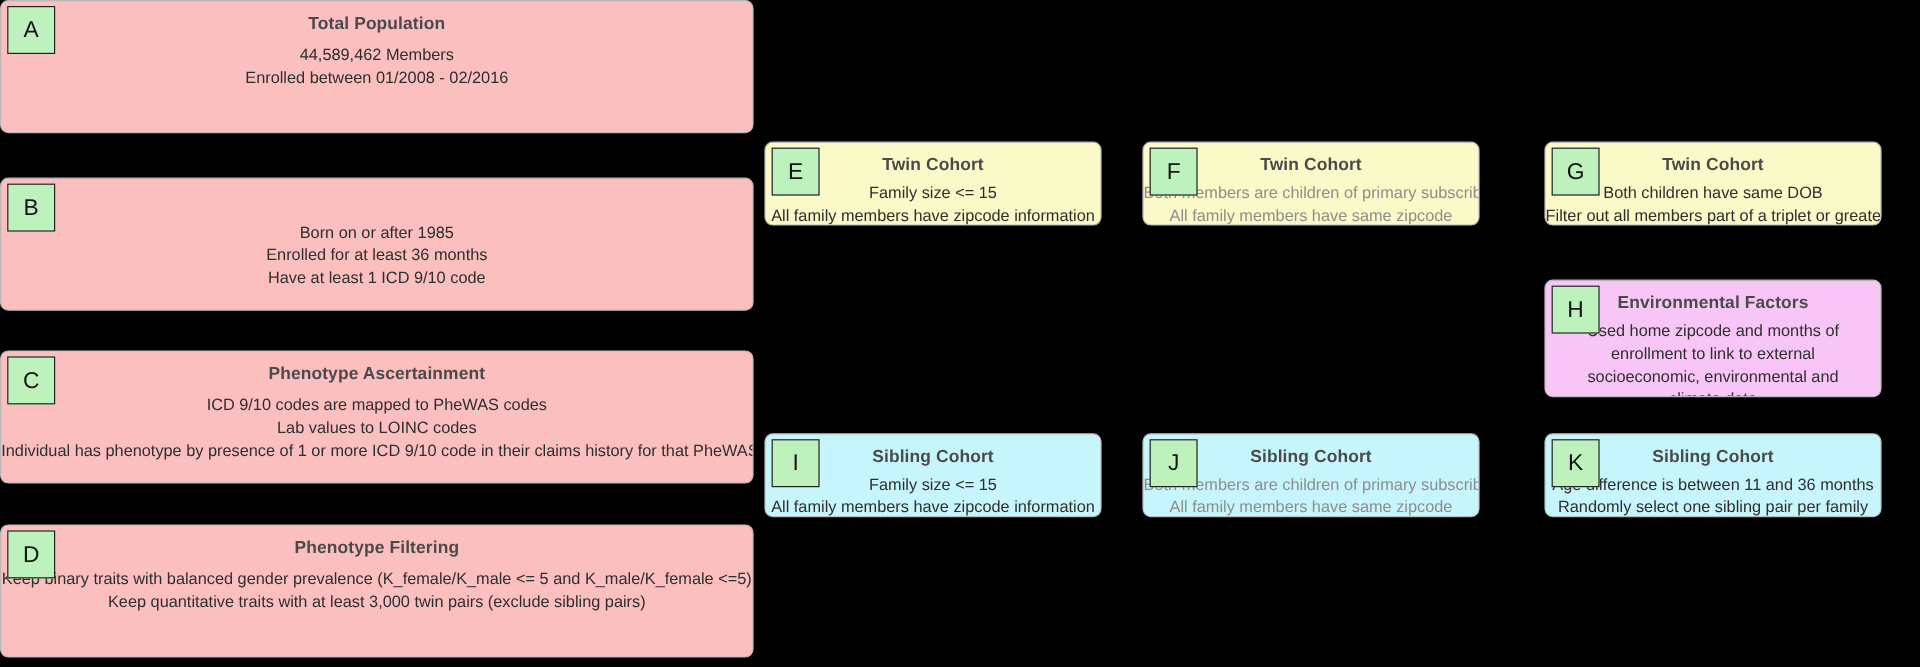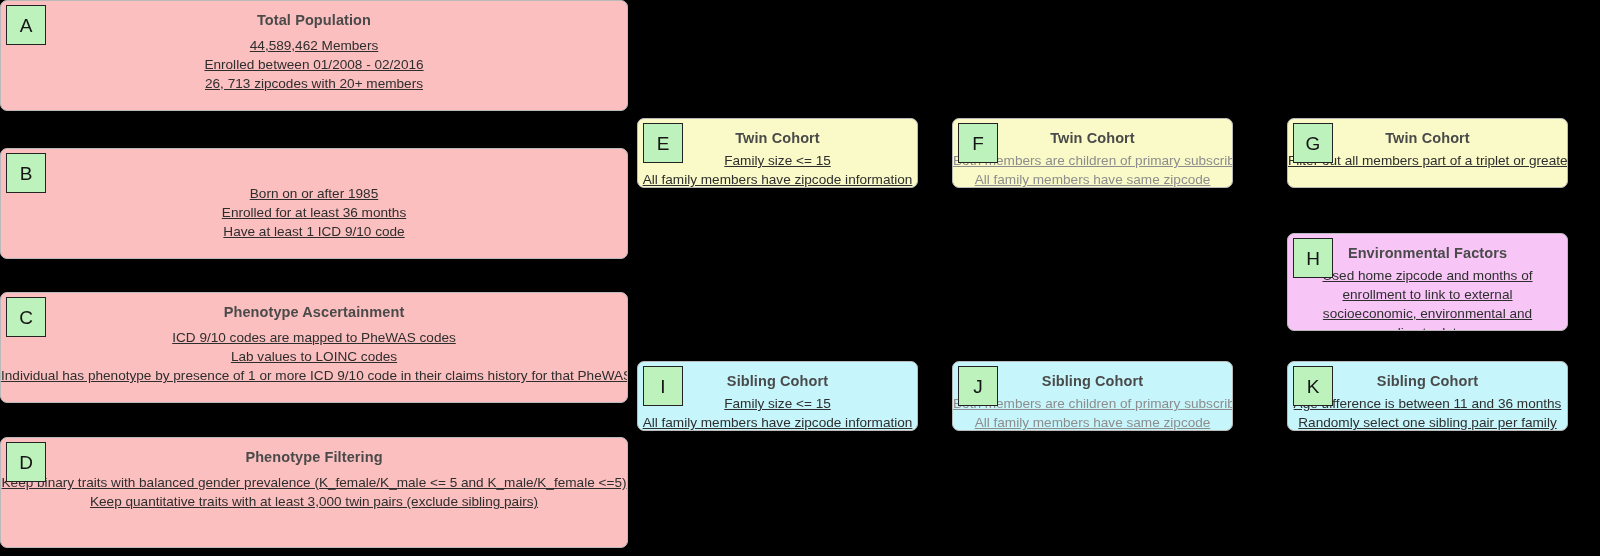--- a/index.html
+++ b/index.html
@@ -7,40 +7,39 @@
        font-family:"Liberation Sans",sans-serif;}
   .box{position:absolute;box-sizing:border-box;border-radius:7px;
        border:1px solid #b9b9b9;overflow:hidden;}
   .badge{position:absolute;left:5px;top:4px;width:38px;height:38px;
          background:#BDF2BD;border:1.5px solid #232323;
          display:flex;align-items:center;justify-content:center;
          font-size:19px;color:#151515;line-height:1;z-index:3;}
   .title{position:absolute;left:0;right:0;top:11px;text-align:center;
          font-size:14.5px;font-weight:bold;color:#4a4a4a;letter-spacing:.1px;}
   .body{position:absolute;left:0;right:0;text-align:center;
-        font-size:13.6px;color:#2e2e2e;line-height:19px;white-space:nowrap;text-decoration:underline;}
+        font-size:13.6px;color:#2e2e2e;line-height:19px;white-space:nowrap;}
   .body.muted{color:#8d8d8d;}
   .body span{display:block;}
   .body.wrap span{white-space:normal;}
   .pink{background:#FBBFBF;}
   .yellow{background:#FAFAC8;}
   .cyan{background:#C6F6FB;}
   .magenta{background:#F7C6F7;}
 </style>
 </head>
 <body>
 
 <div id="stage">
     <div class="box pink" style="left: 0px; top: 0px; width: 628px; height: 111px;">
       <div class="badge">A</div>
       <div class="title">Total Population</div>
       <div class="body" style="top: 35px;">
         <span>44,589,462 Members</span>
         <span>Enrolled between 01/2008 - 02/2016</span>
-        <span>26, 713 zipcodes with 20+ members</span>
       </div>
     </div>
     <div class="box pink" style="left: 0px; top: 148px; width: 628px; height: 111px;">
       <div class="badge">B</div>
       <div class="body" style="top: 35px;">
         <span>Born on or after 1985</span>
         <span>Enrolled for at least 36 months</span>
         <span>Have at least 1 ICD 9/10 code</span>
       </div>
     </div>
@@ -74,20 +73,21 @@
       <div class="title">Twin Cohort</div>
       <div class="body muted" style="top: 32px;">
         <span>Both members are children of primary subscriber</span>
         <span>All family members have same zipcode</span>
       </div>
     </div>
     <div class="box yellow" style="left: 1287px; top: 118px; width: 281px; height: 70px;">
       <div class="badge">G</div>
       <div class="title">Twin Cohort</div>
       <div class="body" style="top: 32px;">
+        <span>Both children have same DOB</span>
         <span>Filter out all members part of a triplet or greater</span>
       </div>
     </div>
     <div class="box magenta" style="left: 1287px; top: 233px; width: 281px; height: 98px;">
       <div class="badge">H</div>
       <div class="title">Environmental Factors</div>
       <div class="body wrap" style="top: 32px; padding-left: 16px; padding-right: 16px;">
         <span>Used home zipcode and months of enrollment to link to external socioeconomic, environmental and climate data</span>
       </div>
     </div>

